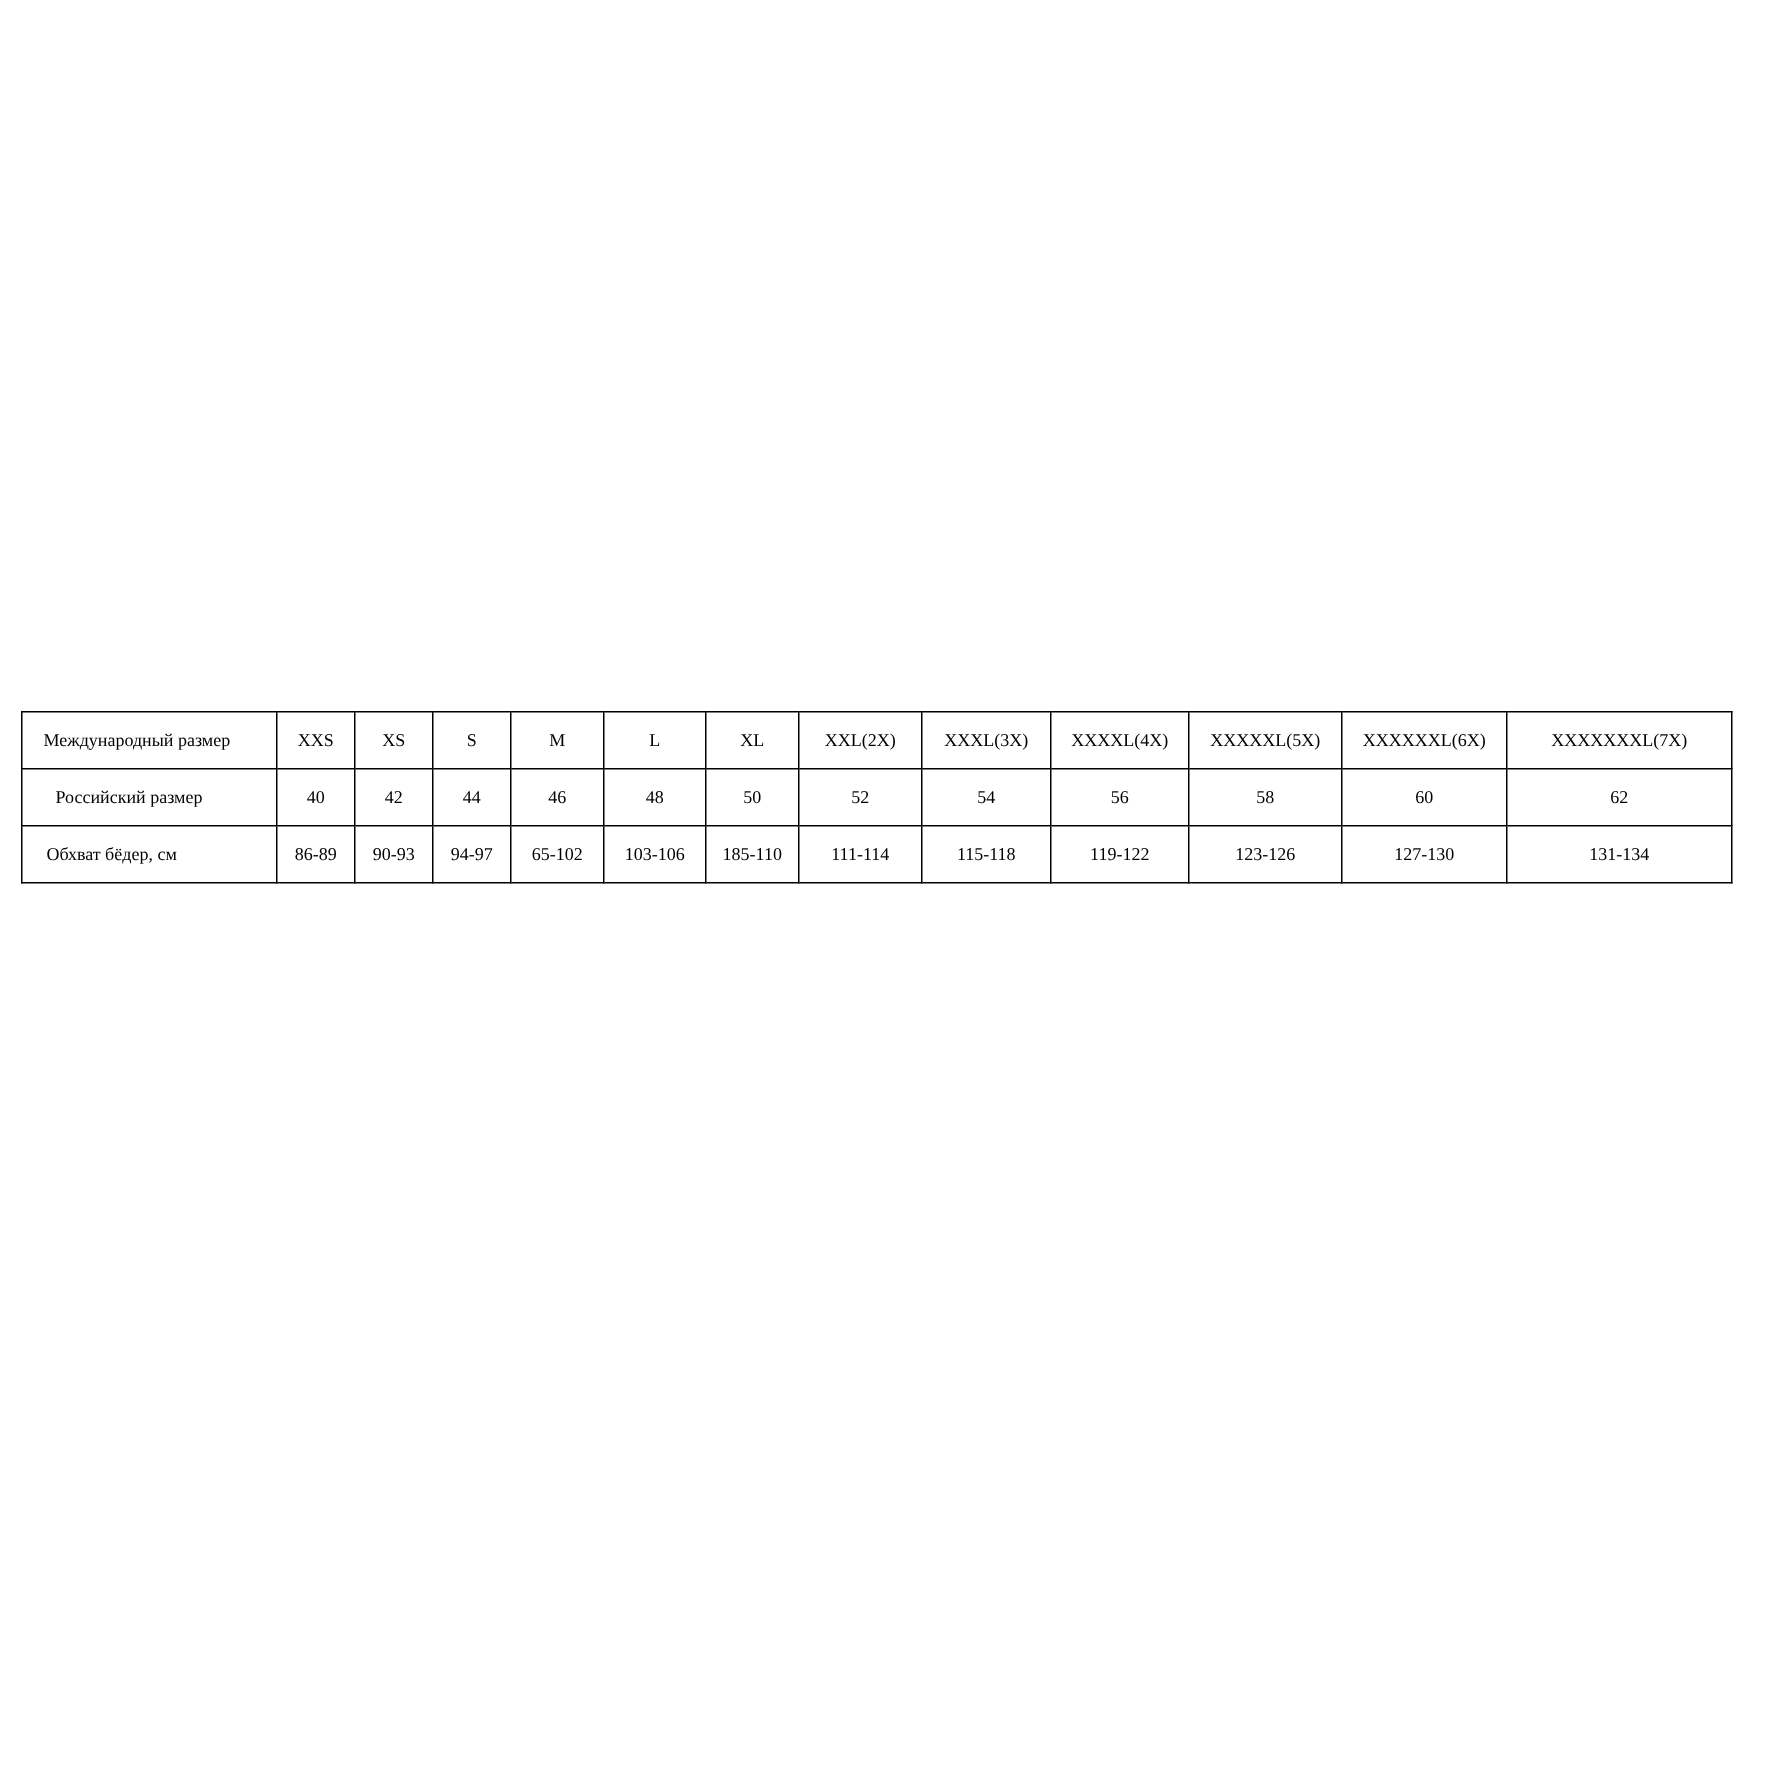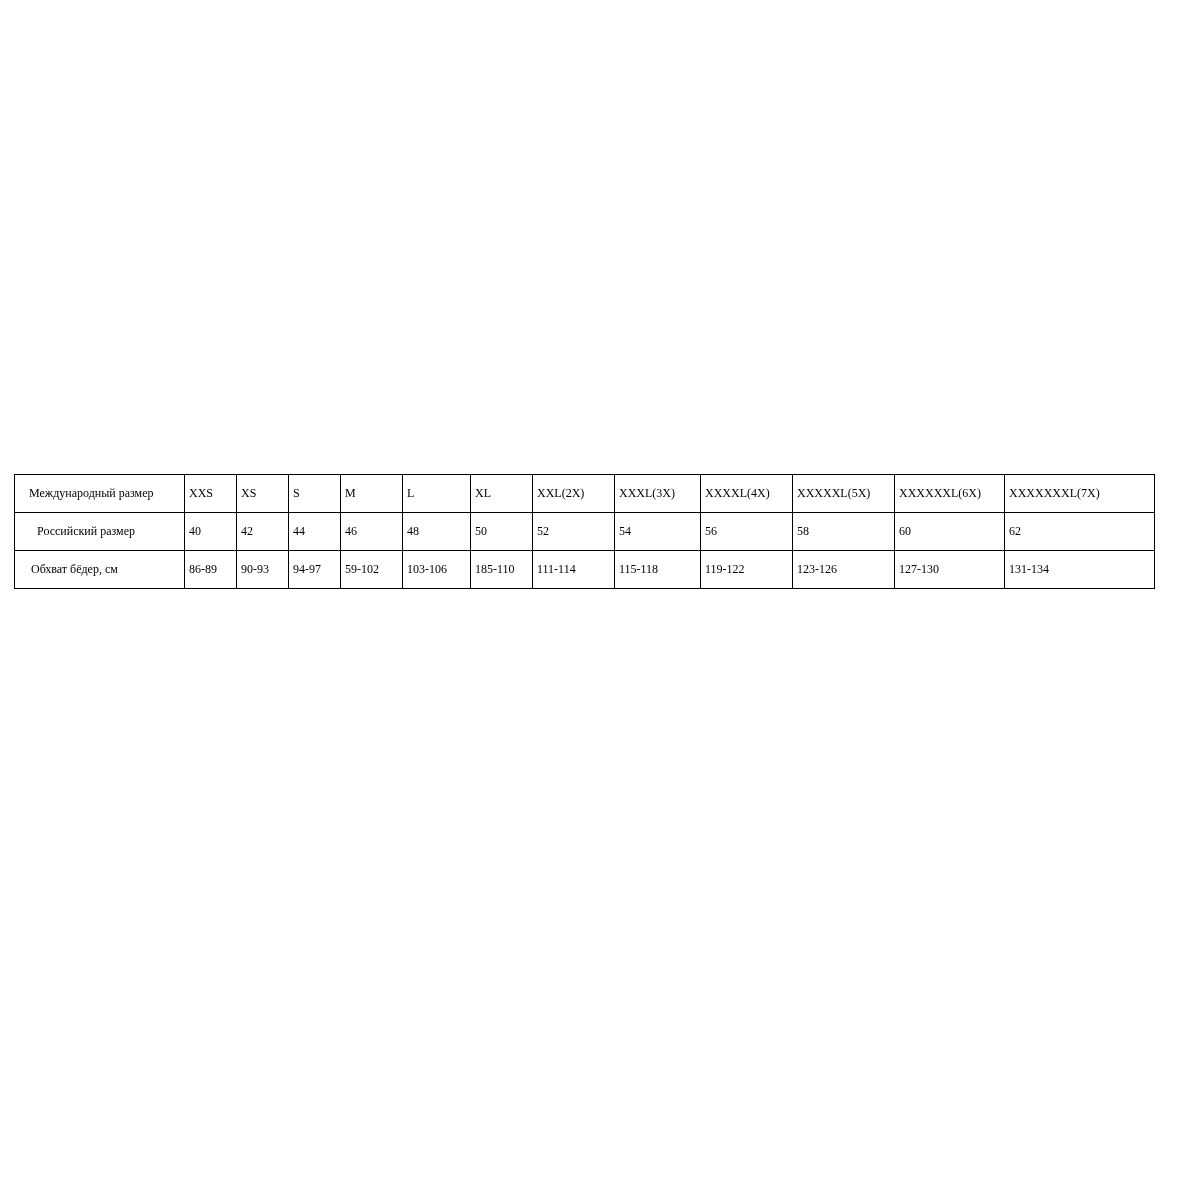--- a/index.html
+++ b/index.html
@@ -29,20 +29,21 @@
     letter-spacing: 0.1px;
   }
   table.size-table {
     border-collapse: collapse;
     table-layout: fixed;
     width: 1140px;
     font-size: 12px;
   }
   table.size-table td {
     border: 1px solid #000000;
+    text-align: center;
     vertical-align: middle;
     height: 37px;
     padding: 0 4px;
     white-space: nowrap;
     overflow: hidden;
   }
   table.size-table td.row-label {
     text-align: left;
     padding-left: 10px;
   }
@@ -121,21 +122,21 @@
         <td>56</td>
         <td>58</td>
         <td>60</td>
         <td>62</td>
       </tr>
       <tr>
         <td class="row-label">Обхват бёдер, см</td>
         <td>86-89</td>
         <td>90-93</td>
         <td>94-97</td>
-        <td>59-102</td>
+        <td>65-102</td>
         <td>103-106</td>
         <td>185-110</td>
         <td>111-114</td>
         <td>115-118</td>
         <td>119-122</td>
         <td>123-126</td>
         <td>127-130</td>
         <td>131-134</td>
       </tr>
     </tbody>

